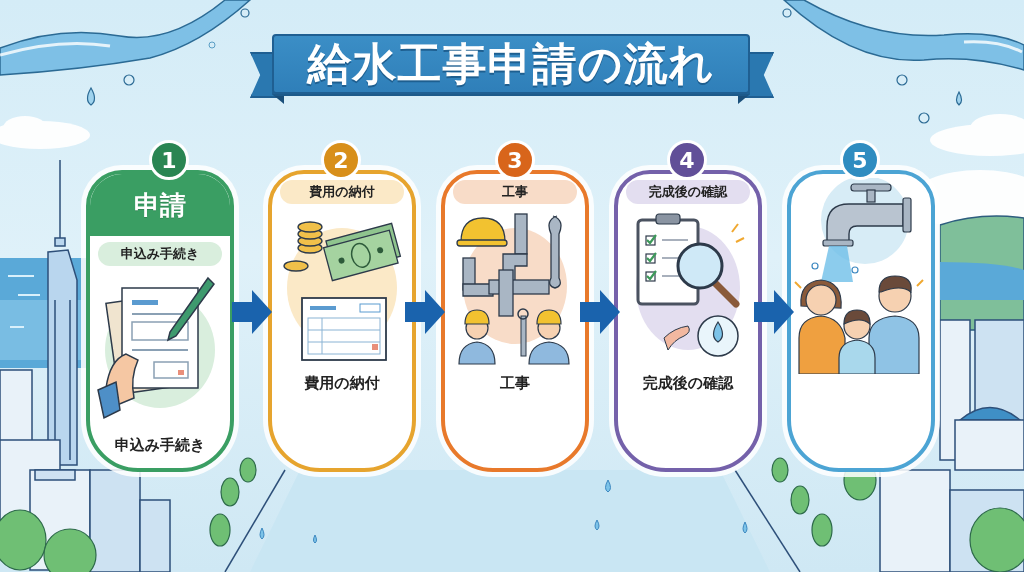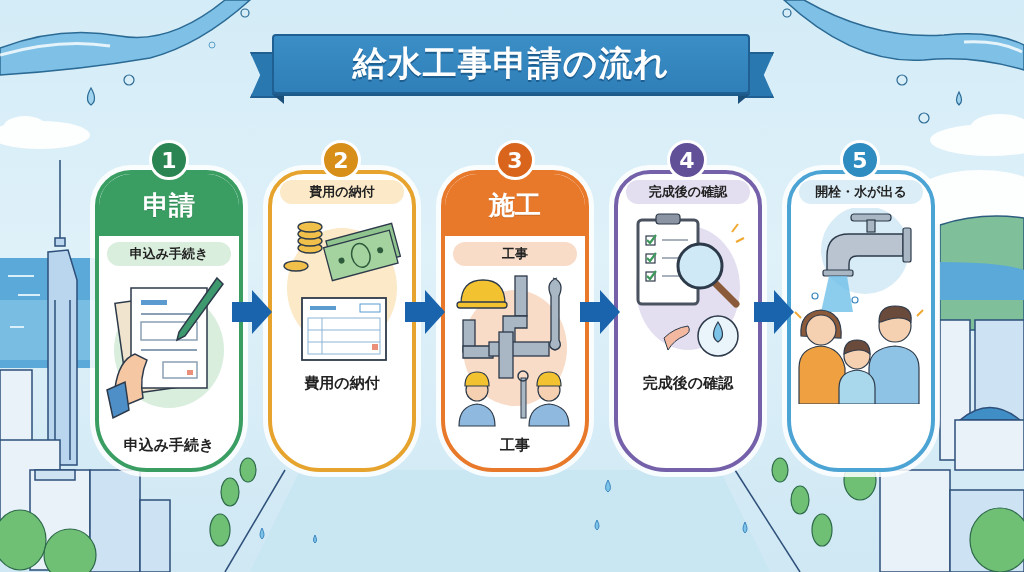--- a/index.html
+++ b/index.html
@@ -20,21 +20,21 @@
   
   .title-banner {
     position: absolute; left: 272px; top: 34px; width: 478px; height: 60px;
     background: linear-gradient(180deg, #3b8ec6 0%, #2f7fb9 100%);
     border: 2px solid #1f5f92; border-radius: 4px;
     display: flex; align-items: center; justify-content: center;
     z-index: 5;
     box-shadow: 0 2px 0 #1d5a8a;
   }
   .title-text {
-    color: #ffffff; font-size: 34px; font-weight: bold; letter-spacing: 1px;
+    color: #ffffff; font-size: 44px; font-weight: bold; letter-spacing: 1px;
     text-shadow: 0 2px 0 #1e5f90;
   }
   .ribbon-tail {
     position: absolute; top: 52px; width: 34px; height: 46px;
     background: #2a78b0; border: 2px solid #1f5f92; z-index: 4;
   }
   .ribbon-tail.left { left: 250px; clip-path: polygon(0 0, 100% 0, 100% 100%, 0 100%, 30% 50%); }
   .ribbon-tail.right { left: 740px; clip-path: polygon(0 0, 100% 0, 70% 50%, 100% 100%, 0 100%); }
   .ribbon-fold {
     position: absolute; top: 94px; width: 12px; height: 10px; background: #1a4f7a; z-index: 4;
@@ -183,21 +183,21 @@
 <div class="ribbon-tail right"></div>
 <div class="ribbon-fold left"></div>
 <div class="ribbon-fold right"></div>
 <div class="title-banner">
   <span class="title-text">給水工事申請の流れ</span>
 </div>
 
 <div class="steps">
 
   <div class="step-badge" style="left:149px;--b:#2a8552">1</div>
-  <div class="step" style="left:95px;--c:#3a9e63;--p:#d9eedd">
+  <div class="step" style="left:86px;--c:#3a9e63;--p:#d9eedd">
     <div class="step-head">
         <span class="step-title">申請</span>
       </div>
     <div class="step-pill">申込み手続き</div>
     <div class="step-art">
       <svg width="140" height="164" viewBox="0 0 140 164">
         <ellipse cx="70" cy="80" rx="55" ry="58" fill="#d9eedd"></ellipse>
         <rect x="22" y="28" width="70" height="92" fill="#f0e4cf" stroke="#2d3a4a" stroke-width="1.5" transform="rotate(-8 57 74)"></rect>
         <rect x="32" y="18" width="76" height="100" fill="#ffffff" stroke="#2d3a4a" stroke-width="1.5"></rect>
         <rect x="42" y="30" width="26" height="5" fill="#5b9bd0"></rect>
@@ -252,23 +252,20 @@
     </div>
     <div class="step-caption">費用の納付</div>
   </div>
 
   <svg class="arrow" style="left:405px" viewBox="0 0 40 44">
     <path d="M0 12 L20 12 L20 0 L40 22 L20 44 L20 32 L0 32 Z" fill="#1a63ad"></path>
   </svg>
 
   <div class="step-badge" style="left:495px;--b:#d8651b">3</div>
   <div class="step" style="left:441px;--c:#e8792b;--p:#f8dcc8">
-    <div class="step-head">
-        <span class="step-title">施工</span>
-      </div>
     <div class="step-pill">工事</div>
     <div class="step-art">
       <svg width="140" height="164" viewBox="0 0 140 164">
         <ellipse cx="70" cy="78" rx="52" ry="58" fill="#f8dcc8"></ellipse>
         <path d="M16 34 Q16 10 38 10 Q60 10 60 34 Z" fill="#f2c230" stroke="#2d3a4a" stroke-width="1.3"></path>
         <rect x="12" y="32" width="50" height="6" rx="3" fill="#f2c230" stroke="#2d3a4a" stroke-width="1.3"></rect>
         <g fill="#a9b6c4" stroke="#2d3a4a" stroke-width="1.3">
           <rect x="70" y="6" width="12" height="40"></rect>
           <path d="M58 46 L82 46 L82 58 L70 58 L70 82 L58 82 Z"></path>
           <rect x="18" y="50" width="12" height="32"></rect>
@@ -332,21 +329,20 @@
     </div>
     <div class="step-caption">完成後の確認</div>
   </div>
 
   <svg class="arrow" style="left:754px" viewBox="0 0 40 44">
     <path d="M0 12 L20 12 L20 0 L40 22 L20 44 L20 32 L0 32 Z" fill="#1a63ad"></path>
   </svg>
 
   <div class="step-badge" style="left:840px;--b:#2f8cc0">5</div>
   <div class="step" style="left:787px;--c:#4ca4d4;--p:#dbeef8">
-    <div class="step-pill">開栓・水が出る</div>
     <div class="step-art" style="height:196px">
       <svg width="140" height="196" viewBox="0 0 140 196">
         <circle cx="74" cy="42" r="44" fill="#d7ecf6"></circle>
         <rect x="60" y="6" width="40" height="7" rx="3" fill="#a9b6c4" stroke="#2d3a4a" stroke-width="1.2"></rect>
         <rect x="76" y="12" width="8" height="12" fill="#a9b6c4" stroke="#2d3a4a" stroke-width="1.2"></rect>
         <path d="M36 64 L36 48 Q36 26 58 26 L112 26 L112 48 L66 48 Q58 48 58 56 L58 64 Z" fill="#b9c4d0" stroke="#2d3a4a" stroke-width="1.4"></path>
         <rect x="112" y="20" width="8" height="34" rx="2" fill="#a9b6c4" stroke="#2d3a4a" stroke-width="1.2"></rect>
         <rect x="32" y="62" width="30" height="6" rx="2" fill="#a9b6c4" stroke="#2d3a4a" stroke-width="1.2"></rect>
         <path d="M38 68 L56 68 L62 104 L30 104 Z" fill="#6fbfe8" opacity="0.8"></path>
         <circle cx="24" cy="88" r="3" fill="none" stroke="#3d88c0" stroke-width="1.2"></circle>

